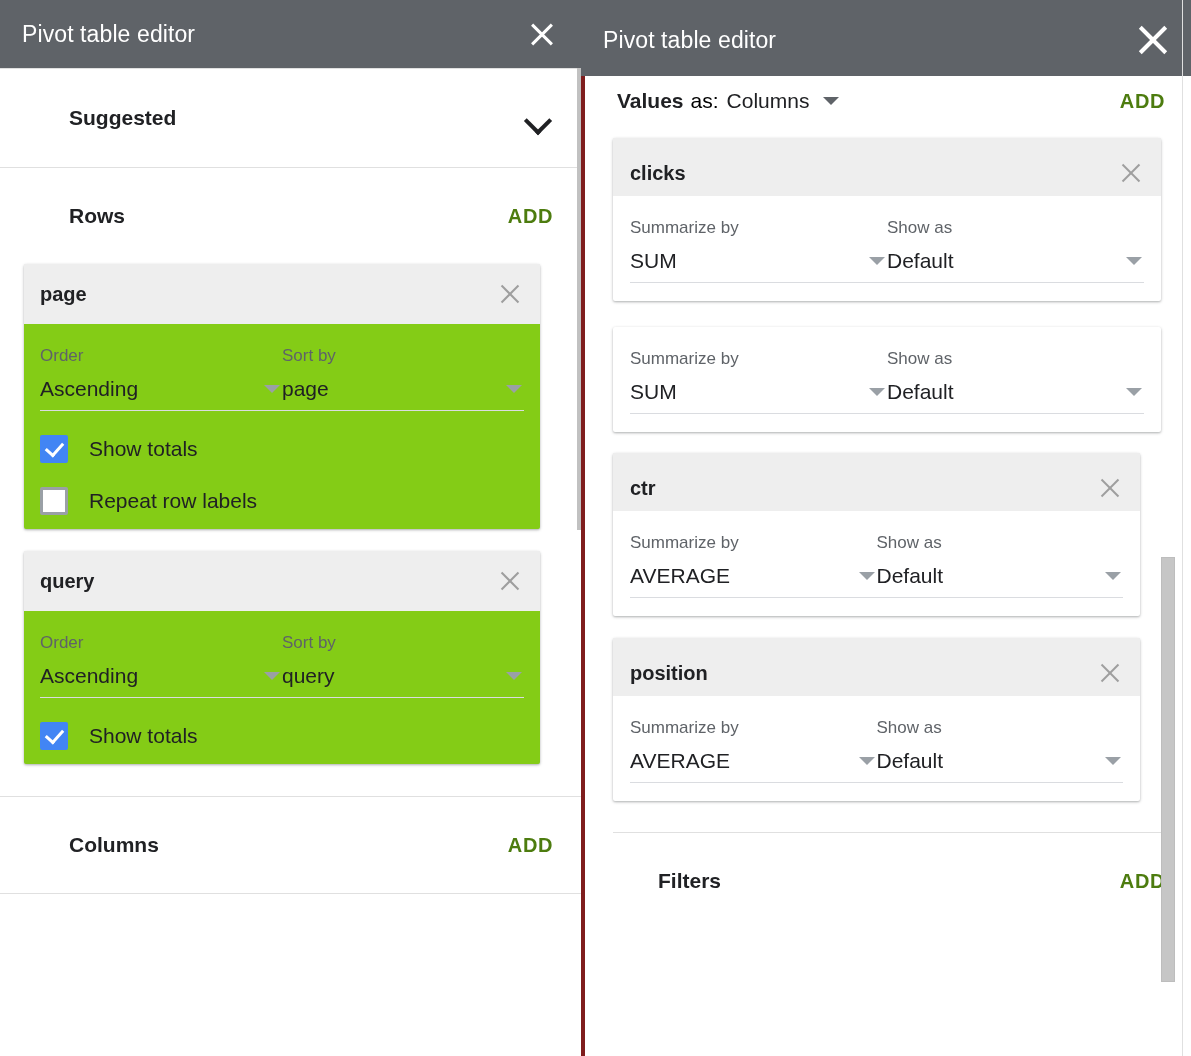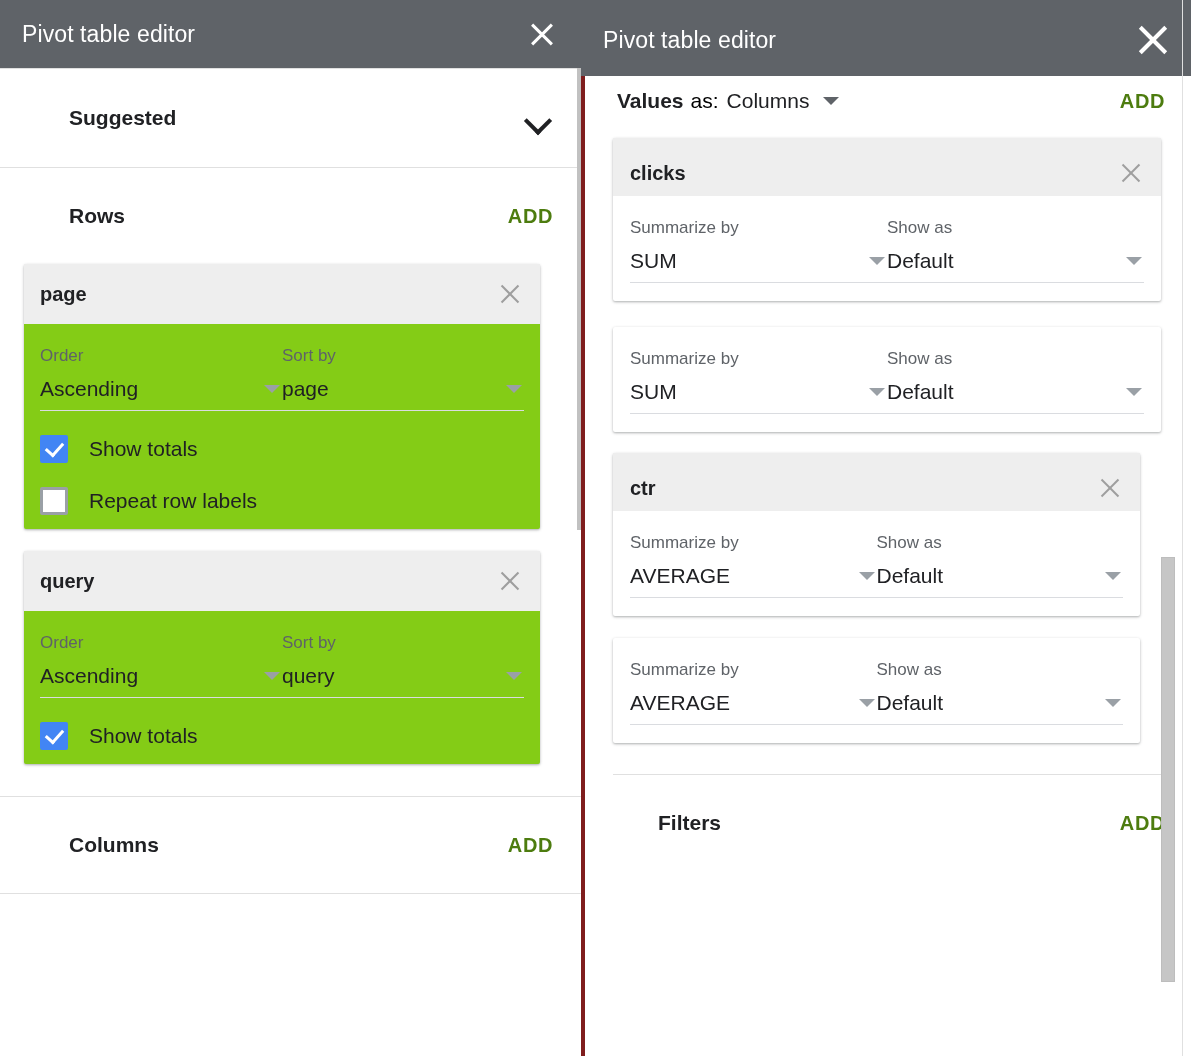--- a/index.html
+++ b/index.html
@@ -550,20 +550,24 @@
               <div class="select-line">
                 <span class="select-val">Default</span>
                 <span class="caret"></span>
               </div>
             </div>
           </div>
         </div>
       </div>
 
       <div class="vcard narrow" style="margin-top:22px;">
+        <div class="card-head">
+          <span class="card-title">position</span>
+          <span class="card-x"></span>
+        </div>
         <div class="card-body">
           <div class="field-grid">
             <div class="field">
               <div class="field-label">Summarize by</div>
               <div class="select-line">
                 <span class="select-val">AVERAGE</span>
                 <span class="caret"></span>
               </div>
             </div>
             <div class="field">

